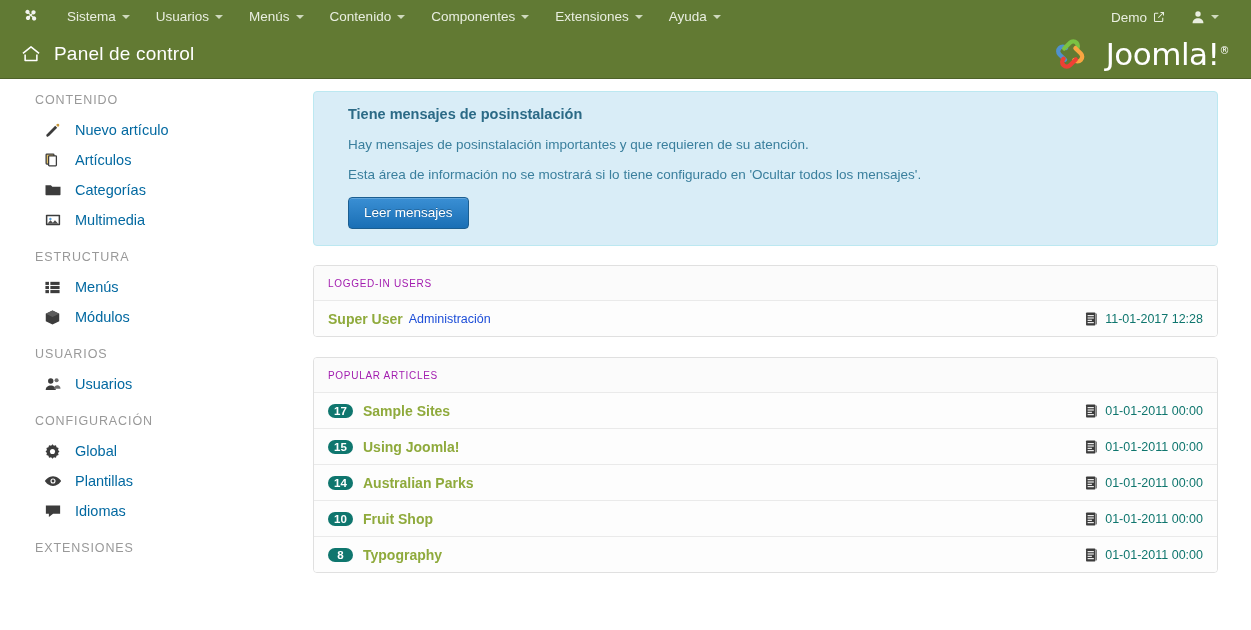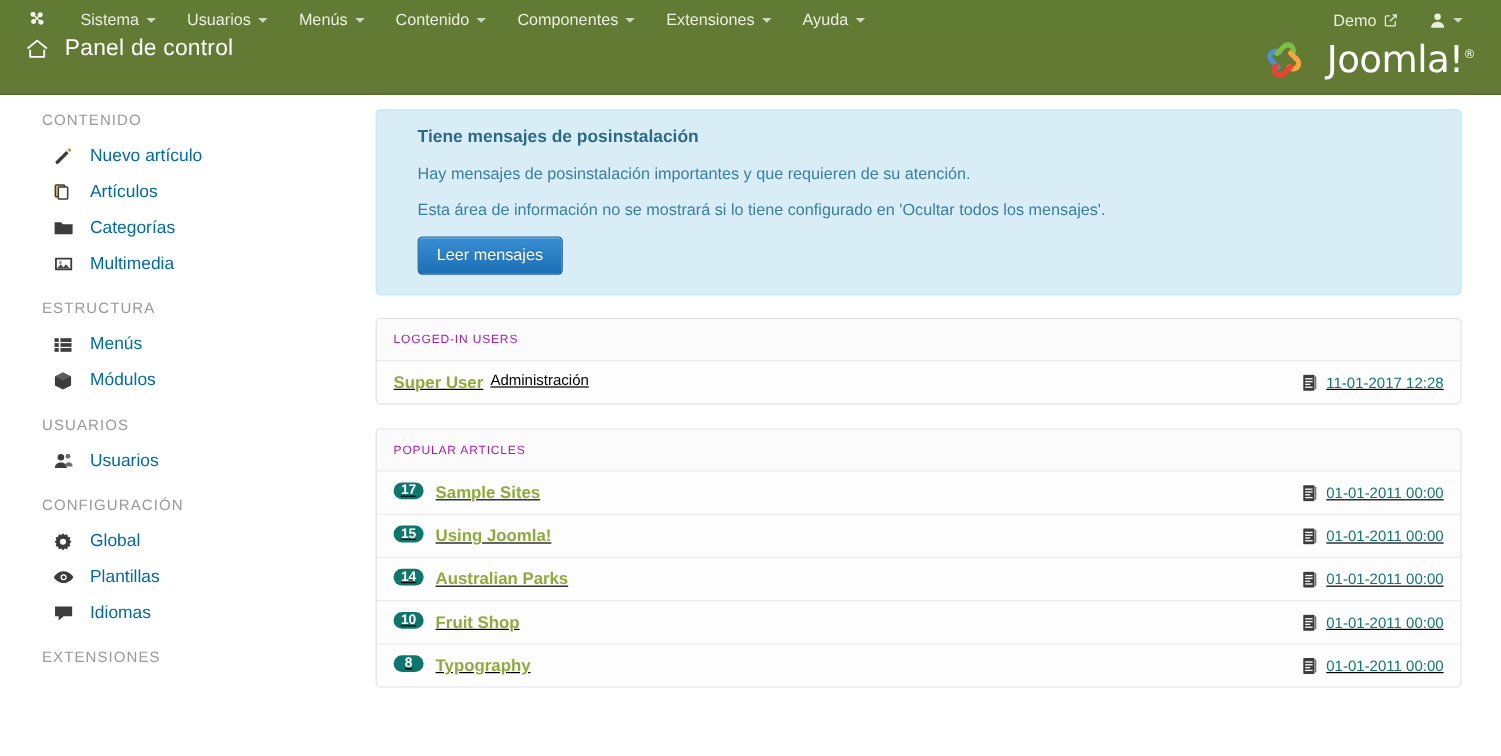--- a/index.html
+++ b/index.html
@@ -61,21 +61,21 @@
     display: flex; align-items: center;
     padding: 0 12px 0 14px; cursor: pointer; height: 30px;
   }
 
   
   #subhead {
     height: 49px;
     background: #627a33;
     border-bottom: 1px solid #4e6229;
     display: flex;
-    align-items: flex-start;
+    align-items: center;
     padding: 0 22px 0 20px;
     position: relative;
   }
   #subhead .home-icon { color: #fff; margin-right: 12px; display:flex; align-items:center; }
   #page-title {
     color: #ffffff;
     font-size: 19px;
     font-weight: 400;
     letter-spacing: .2px;
   }
@@ -194,25 +194,25 @@
   .panel-head {
     padding: 12px 14px 11px 14px;
     color: #a21caf;
     font-size: 10px;
     letter-spacing: .7px;
     text-transform: uppercase;
     background: #fbfbfb;
   }
   .panel-row {
     display: flex;
+    align-items: center;
     border-top: 1px solid #eaeaea;
     padding: 9px 14px 9px 14px;
     min-height: 36px;
     background: #fdfdfd;
-    text-decoration: underline;
   }
   .row-badge {
     display: inline-flex;
     align-items: center;
     justify-content: center;
     min-width: 25px;
     height: 14px;
     padding: 0 6px;
     border-radius: 9px;
     background: #0f766e;
@@ -228,21 +228,21 @@
     text-decoration: none;
     cursor: pointer;
   }
   .row-user-name {
     color: #8faa3c;
     font-size: 14px;
     font-weight: bold;
     cursor: pointer;
   }
   .row-user-group {
-    color: #000000;
+    color: #1d4ed8;
     font-size: 12.5px;
     margin-left: 6px;
   }
   .row-date {
     margin-left: auto;
     display: flex;
     align-items: center;
     gap: 7px;
     color: #0f766e;
     font-size: 12.5px;

